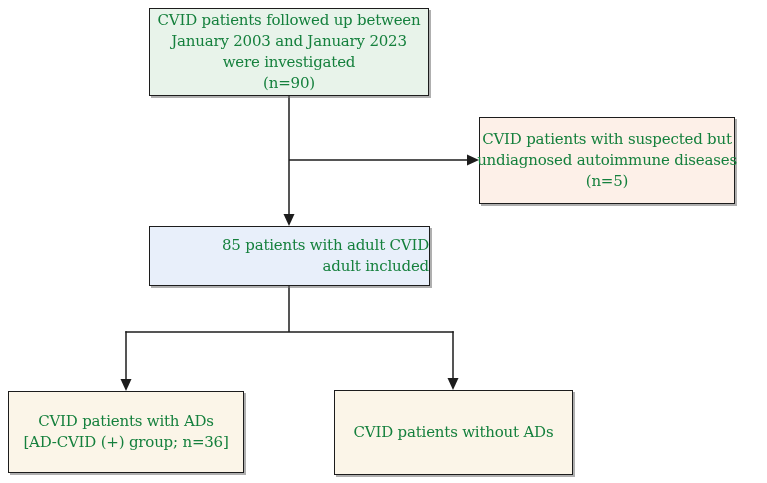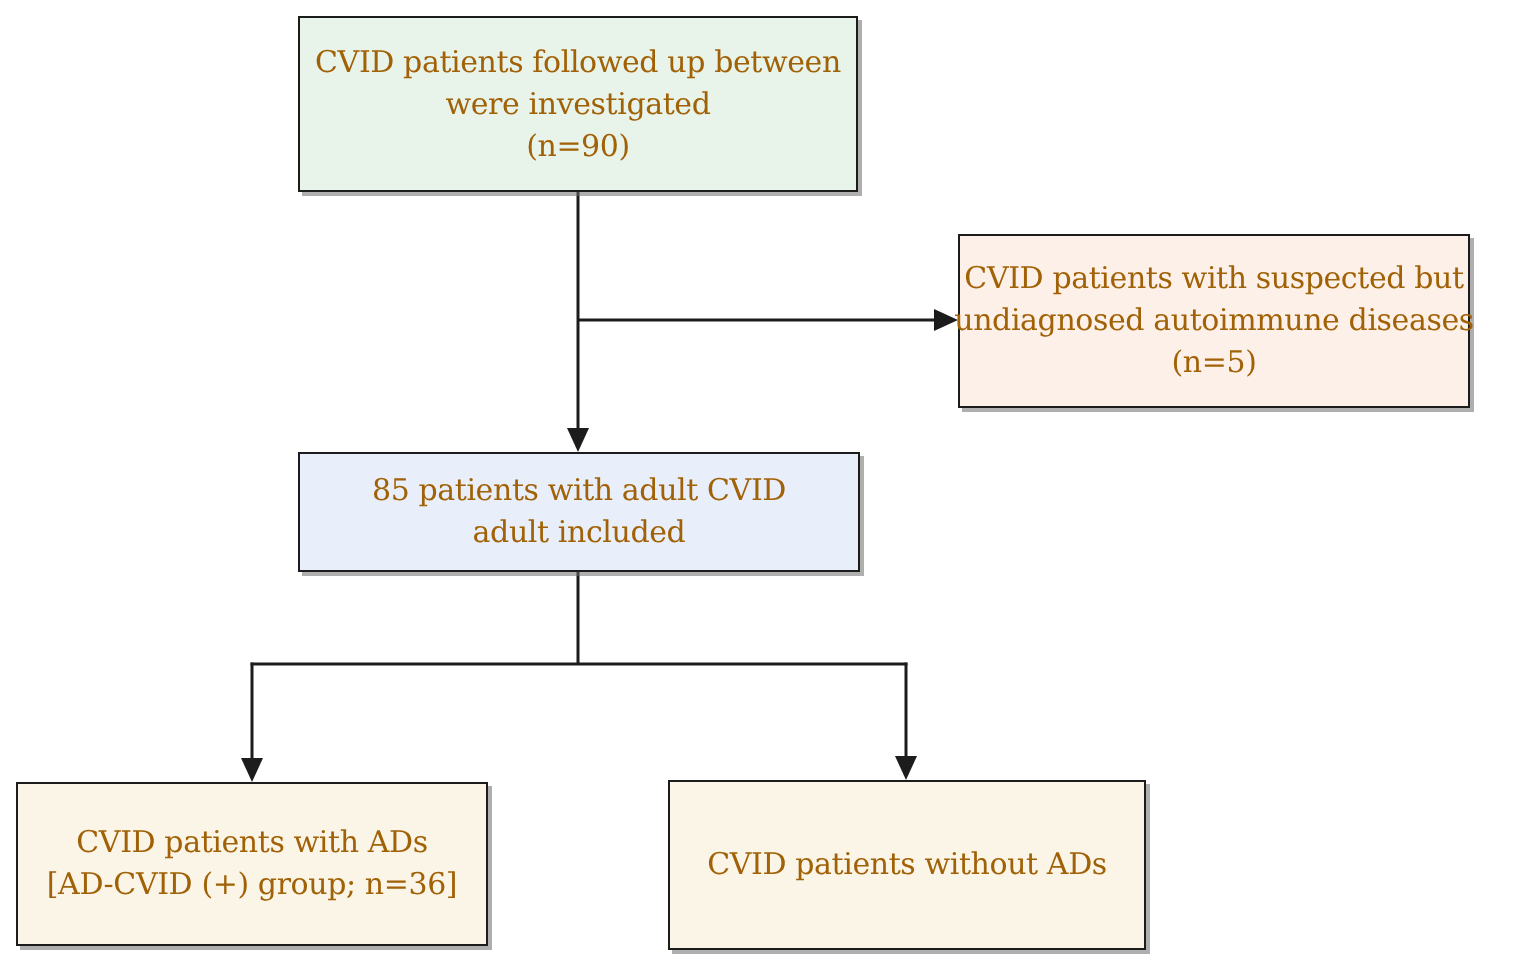--- a/index.html
+++ b/index.html
@@ -33,21 +33,21 @@
   .box {
     position: absolute;
     box-sizing: border-box;
     border: 1.5px solid var(--color-border, #1c1c1c);
     box-shadow: 2px 2px 0 rgba(110, 110, 110, 0.55);
     display: flex;
     flex-direction: column;
     align-items: center;
     justify-content: center;
     text-align: center;
-    color: #a16207;
+    color: #15803d;
     font-size: 15px;
     line-height: 21px;
     letter-spacing: -0.2px;
   }
   .box .line {
     white-space: nowrap;
   }
   .box-investigated { left: 149px; top: 8px;   width: 280px; height: 88px; }
   .box-excluded     { left: 479px; top: 117px; width: 256px; height: 87px; }
   .box-included     { left: 149px; top: 226px; width: 281px; height: 60px; }
@@ -77,31 +77,32 @@
       <polygon points="120.5,379 131.5,379 126,391"></polygon>
     </g>
     <g>
       <line x1="453" y1="331.3" x2="453" y2="379"></line>
       <polygon points="447.5,378 458.5,378 453,390"></polygon>
     </g>
   </svg>
 
   <div class="box box-investigated" style="background-color: rgb(232, 243, 234);">
     <div class="line">CVID patients followed up between</div>
+    <div class="line">January 2003 and January 2023</div>
     <div class="line">were investigated</div>
     <div class="line">(n=90)</div>
   </div>
 
   <div class="box box-excluded" style="background-color: rgb(253, 240, 232);">
     <div class="line">CVID patients with suspected but</div>
     <div class="line">undiagnosed autoimmune diseases</div>
     <div class="line">(n=5)</div>
   </div>
 
-  <div class="box box-included" style="background-color: rgb(232, 239, 250);">
+  <div class="box box-included" style="background-color: rgb(232, 239, 250); align-items: flex-end;">
     <div class="line">85 patients with adult CVID</div>
     <div class="line">adult included</div>
   </div>
 
   <div class="box box-with-ads" style="background-color: rgb(251, 245, 232);">
     <div class="line">CVID patients with ADs</div>
     <div class="line">[AD-CVID (+) group; n=36]</div>
   </div>
 
   <div class="box box-without-ads" style="background-color: rgb(251, 245, 232); gap: 21px;">

